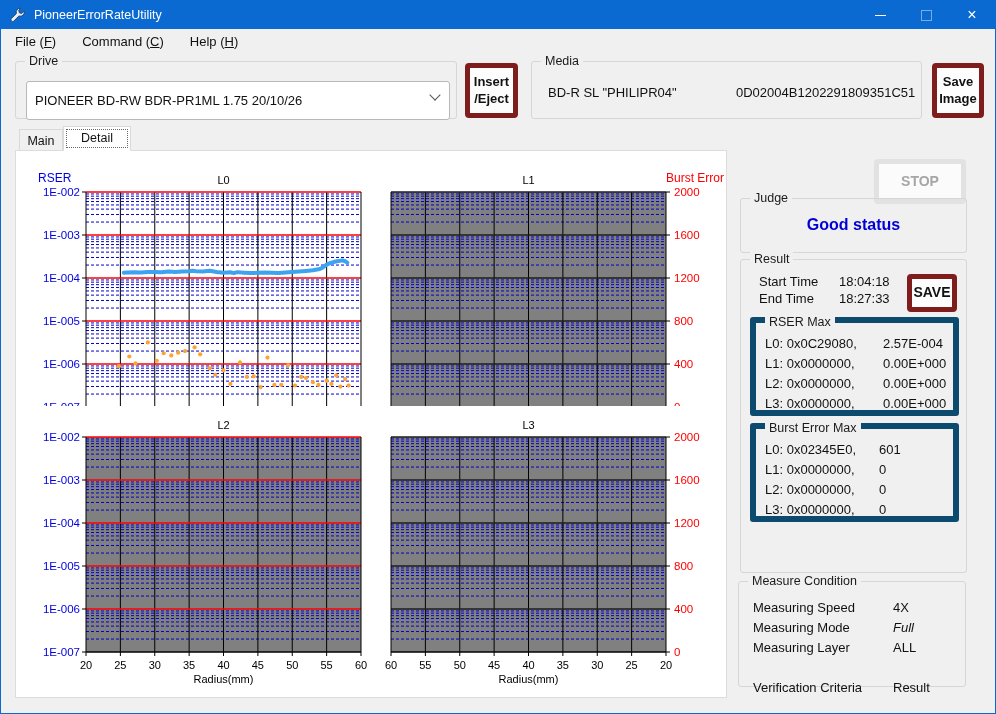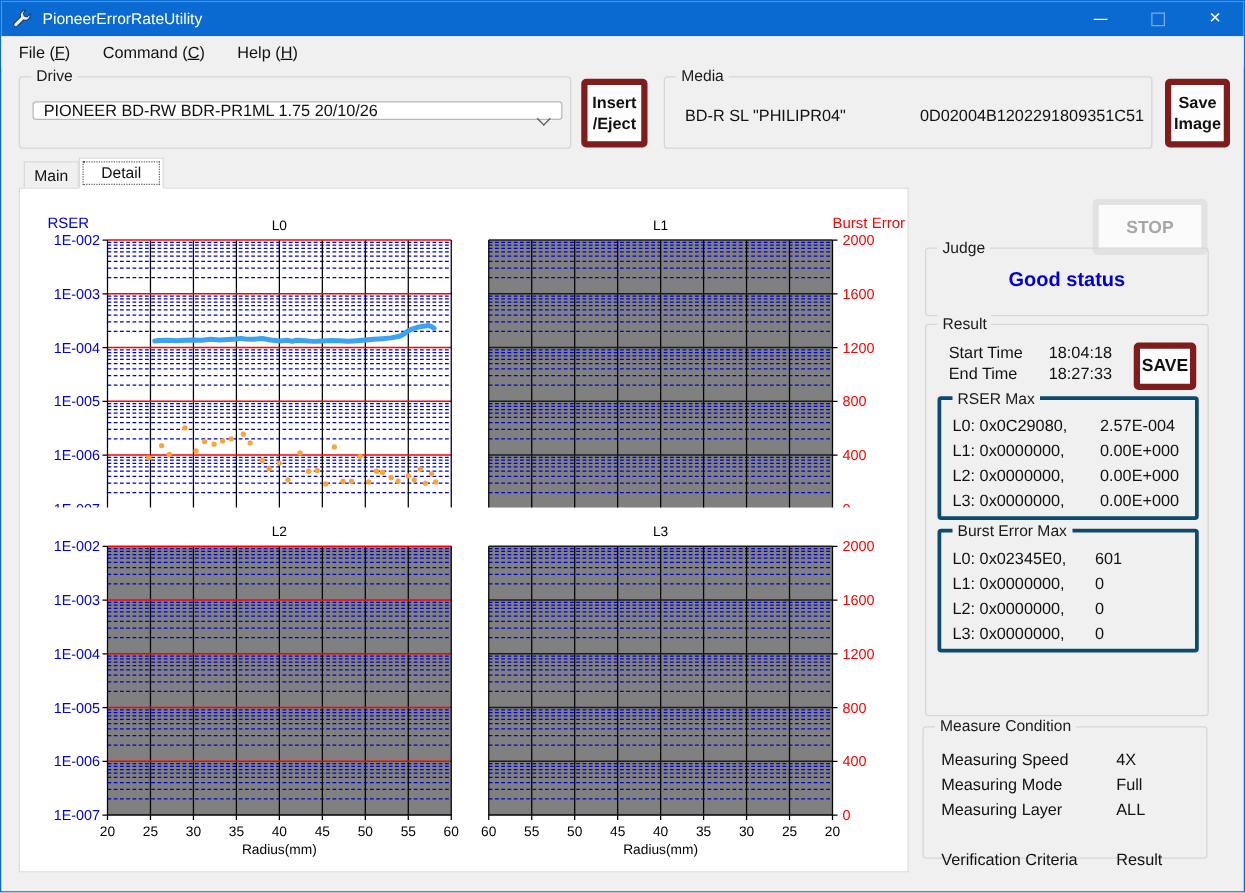--- a/index.html
+++ b/index.html
@@ -21,21 +21,21 @@
   .btn.disabled{color:#a6a6a6;border-color:#e2e2e2;background:#fbfbfb;}
   .combo{position:absolute;background:#fff;border:1px solid #b8b8b8;border-radius:3px;box-sizing:border-box;font-size:13px;color:#111;display:flex;align-items:center;padding-left:8px;}
   .combo .chev{position:absolute;right:10px;top:9px;width:7px;height:7px;border-right:1.4px solid #555;border-bottom:1.4px solid #555;transform:rotate(45deg);}
   .mediatext{position:absolute;font-size:13px;color:#111;white-space:nowrap;}
   .tab{position:absolute;box-sizing:border-box;font-size:12.5px;color:#111;text-align:center;}
   .tab.inactive{background:#f0f0f0;border:1px solid #d9d9d9;border-bottom:none;padding-top:4px;}
   .tab.active{background:#fff;border:1px solid #d9d9d9;border-bottom:1px solid #fff;padding-top:4px;outline:1px dotted #666;outline-offset:-4px;z-index:3;}
   .tabpage{position:absolute;left:14px;top:149px;width:712px;height:548px;background:#fff;border:1px solid #dcdcdc;box-sizing:border-box;}
   .rowsvg{position:absolute;left:14px;}
   svg text{font-family:"Liberation Sans",sans-serif;}
-  .subgroup{position:absolute;border:3px solid #0c4a6e;border-radius:3px;box-sizing:border-box;}
+  .subgroup{position:absolute;border:6px solid #0c4a6e;border-radius:3px;box-sizing:border-box;}
   .judge-status{position:absolute;left:0;width:100%;text-align:center;font-size:16px;font-weight:bold;}
   .datarow{position:absolute;font-size:13px;color:#111;white-space:nowrap;}
   .datarow .val{position:absolute;white-space:nowrap;}
 </style>
 </head>
 <body>
 
 <div class="window">
 
   <div class="titlebar">
@@ -57,21 +57,21 @@
   </div>
 
   <div class="menubar">
     <div class="menuitem"><span>File (</span><span class="key">F</span><span>)</span></div>
     <div class="menuitem"><span>Command (</span><span class="key">C</span><span>)</span></div>
     <div class="menuitem"><span>Help (</span><span class="key">H</span><span>)</span></div>
   </div>
 
   <div class="groupbox" style="left:14px;top:60px;width:442px;height:58px;">
     <span class="gb-label">Drive</span>
-    <div class="combo" style="left:10px;top:19px;width:424px;height:15px;">
+    <div class="combo" style="left:10px;top:19px;width:424px;height:39px;">
       <span>PIONEER BD-RW BDR-PR1ML 1.75 20/10/26</span>
       <span class="chev"></span>
     </div>
   </div>
 
   <div class="btn" style="left:464px;top:62px;width:53px;height:55px;">
     <span>Insert</span>
     <span>/Eject</span>
   </div>
 
@@ -505,18 +505,18 @@
       <div class="datarow" style="left:9px;top:13px;"><span>L0: 0x02345E0,</span><span class="val" style="left:114px;">601</span></div>
       <div class="datarow" style="left:9px;top:33px;"><span>L1: 0x0000000,</span><span class="val" style="left:114px;">0</span></div>
       <div class="datarow" style="left:9px;top:53px;"><span>L2: 0x0000000,</span><span class="val" style="left:114px;">0</span></div>
       <div class="datarow" style="left:9px;top:73px;"><span>L3: 0x0000000,</span><span class="val" style="left:114px;">0</span></div>
     </div>
   </div>
 
   <div class="groupbox" style="left:737px;top:580px;width:228px;height:106px;">
     <span class="gb-label">Measure Condition</span>
     <div class="datarow" style="left:14px;top:18px;"><span>Measuring Speed</span><span class="val" style="left:140px;">4X</span></div>
-    <div class="datarow" style="left:14px;top:38px;"><span>Measuring Mode</span><span class="val" style="left:140px;">Full</span></div>
+    <div class="datarow" style="left:14px;top:38px;"><span>Measuring Mode</span><span class="val" style="left:140px;font-style:italic;">Full</span></div>
     <div class="datarow" style="left:14px;top:58px;"><span>Measuring Layer</span><span class="val" style="left:140px;">ALL</span></div>
     <div class="datarow" style="left:14px;top:78px;margin-top:20px;"><span>Verification Criteria</span><span class="val" style="left:140px;">Result</span></div>
   </div>
 
 </div>
 
 </body></html>

